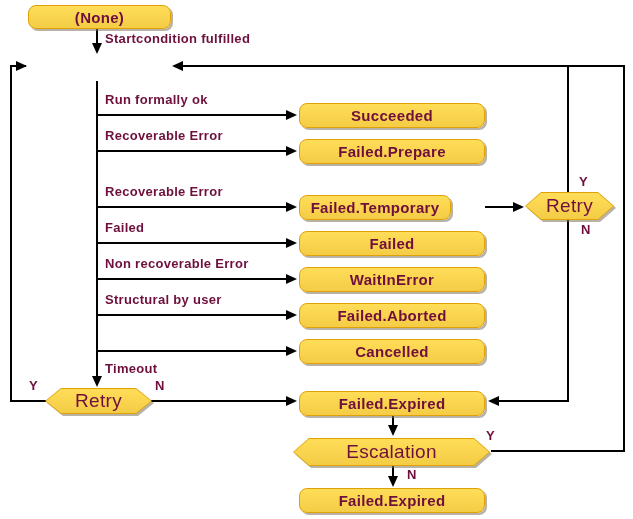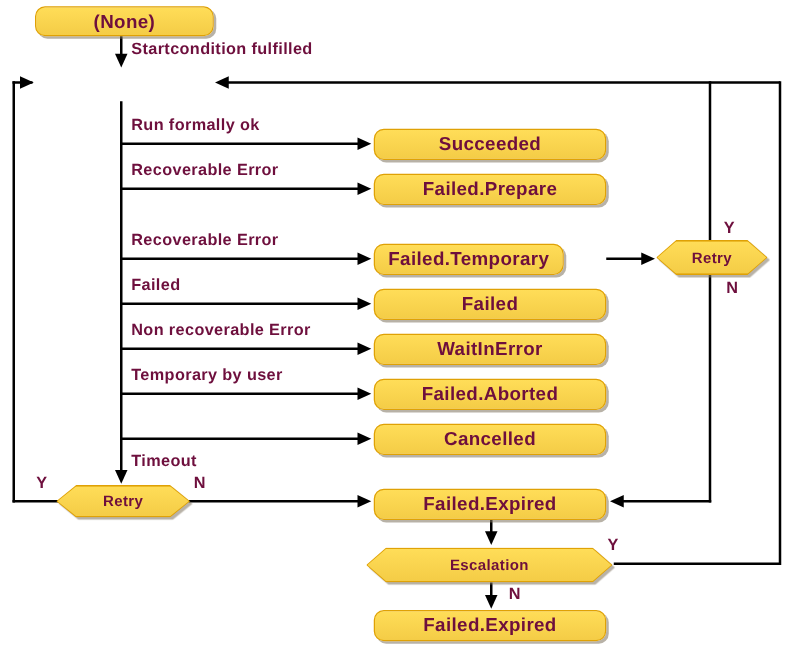--- a/index.html
+++ b/index.html
@@ -22,21 +22,21 @@
   .hex .hex-border{
     position:absolute;inset:0;background:#dfa105;
     clip-path:polygon(0 50%,16px 0,calc(100% - 16px) 0,100% 50%,calc(100% - 16px) 100%,16px 100%);
   }
   .hex .hex-fill{
     position:absolute;inset:1px;background:linear-gradient(#ffdd58,#f4cc46);
     clip-path:polygon(0 50%,15px 0,calc(100% - 15px) 0,100% 50%,calc(100% - 15px) 100%,15px 100%);
   }
   .hex .hex-label{
     position:absolute;inset:0;display:flex;align-items:center;justify-content:center;
-    color:#6e0f3d;font-weight:bold;font-size:12px;letter-spacing:.3px;
+    color:#6e0f3d;font-weight:normal;font-size:19px;letter-spacing:.3px;
   }
   
   .hline{position:absolute;height:2px;background:#000;z-index:1;}
   .vline{position:absolute;width:2px;background:#000;z-index:1;}
   .ar,.al,.ad{position:absolute;width:0;height:0;z-index:2;}
   .ar{border-top:5px solid transparent;border-bottom:5px solid transparent;border-left:11px solid #000;}
   .al{border-top:5px solid transparent;border-bottom:5px solid transparent;border-right:11px solid #000;}
   .ad{border-left:5px solid transparent;border-right:5px solid transparent;border-top:11px solid #000;}
   
   .elabel{
@@ -96,21 +96,21 @@
 
   <div class="vline" style="left:392px;top:466px;height:12px;"></div>
   <div class="ad" style="left:388px;top:476px;"></div>
 
   <div class="elabel" style="left:105px;top:31px;">Startcondition fulfilled</div>
   <div class="elabel" style="left:105px;top:92px;text-align:center;">Run formally ok</div>
   <div class="elabel" style="left:105px;top:128px;">Recoverable Error</div>
   <div class="elabel" style="left:105px;top:184px;">Recoverable Error</div>
   <div class="elabel" style="left:105px;top:220px;">Failed</div>
   <div class="elabel" style="left:105px;top:256px;">Non recoverable Error</div>
-  <div class="elabel" style="left:105px;top:292px;">Temporary by user</div>
+  <div class="elabel" style="left:105px;top:292px;">Structural by user</div>
   <div class="elabel" style="left:105px;top:361px;">Timeout</div>
 
   <div class="elabel" style="left:579px;top:174px;">Y</div>
   <div class="elabel" style="left:581px;top:222px;">N</div>
   <div class="elabel" style="left:29px;top:378px;">Y</div>
   <div class="elabel" style="left:155px;top:378px;">N</div>
   <div class="elabel" style="left:486px;top:428px;">Y</div>
   <div class="elabel" style="left:407px;top:467px;">N</div>
 
   <div class="node" style="left:28px;top:5px;width:143px;height:24px;">

